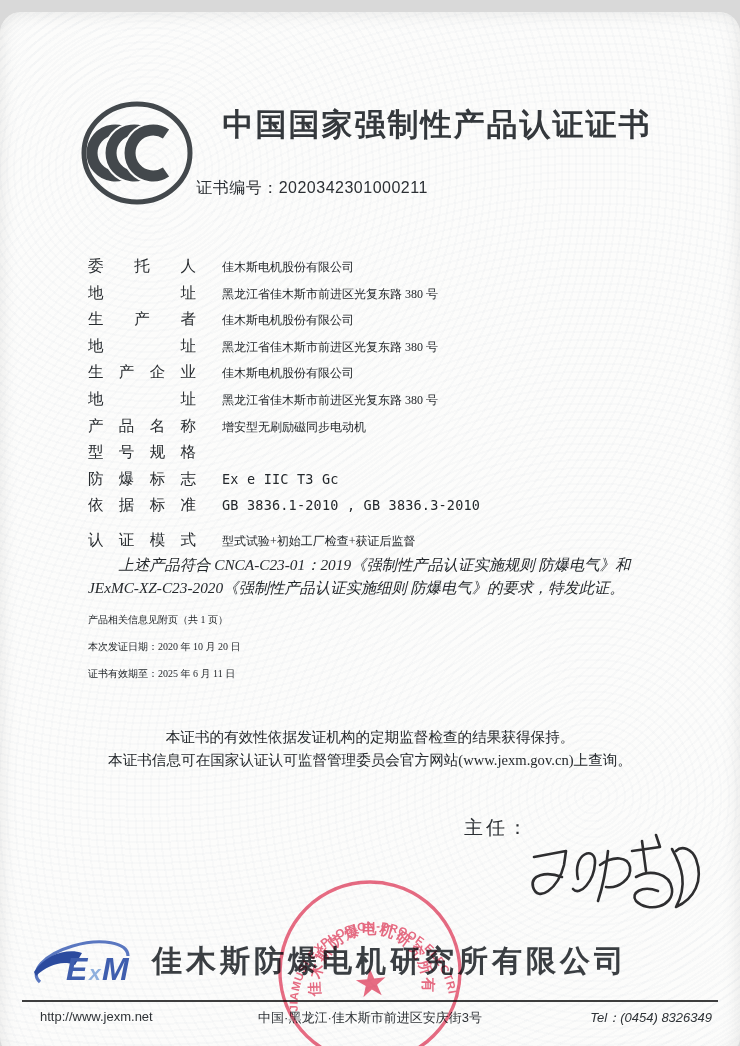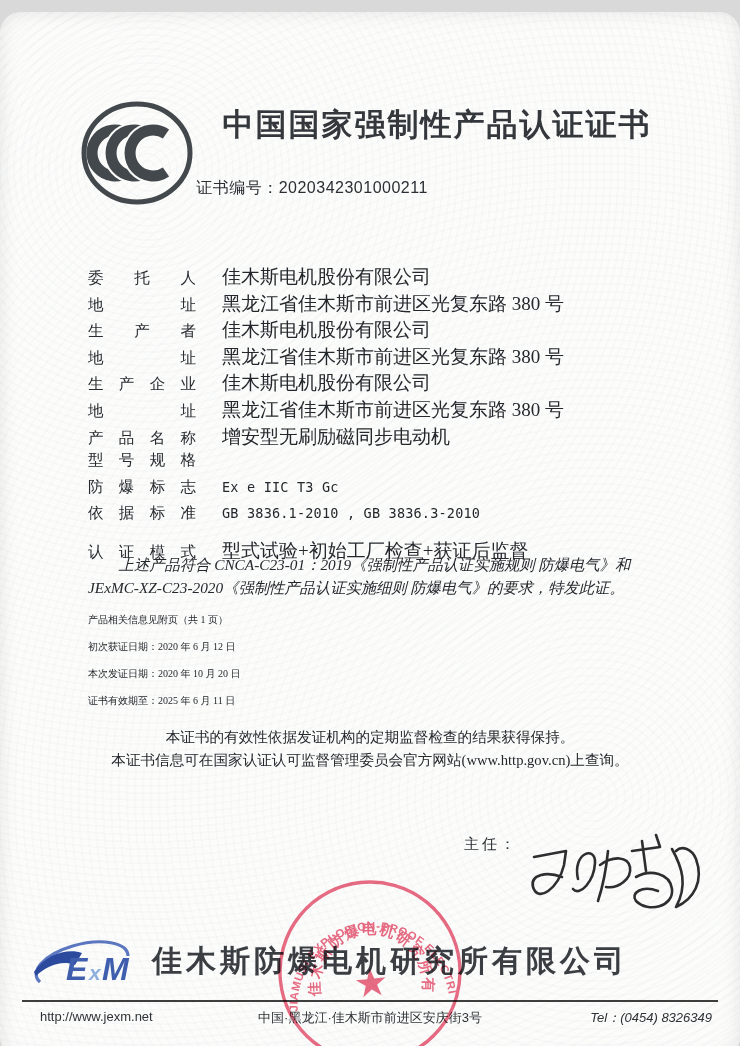--- a/index.html
+++ b/index.html
@@ -22,43 +22,43 @@
   .ccc-logo{position:absolute;left:78px;top:86px;}
   .title{
     position:absolute;left:198px;top:94px;width:478px;margin:0;
     font:bold 31px/1.25 var(--sans);letter-spacing:2px;color:#34383c;text-align:center;
   }
   .cert-no-line{
     position:absolute;left:0;top:166px;width:624px;text-align:center;
     font:16px var(--sans);color:#2b2f33;letter-spacing:.5px;
   }
   
-  .fields{position:absolute;left:88px;top:252px;width:580px;}
+  .fields{position:absolute;left:88px;top:244px;width:580px;}
   .f-row{display:flex;align-items:baseline;height:26.6px;}
   .f-row.gap{margin-top:8px;}
   .f-label{
     display:inline-block;width:108px;flex:0 0 108px;
     font-size:15.5px;color:#272b2f;
     text-align:justify;text-align-last:justify;
   }
-  .f-value{margin-left:26px;font-size:19px;color:#24282c;white-space:pre-wrap;}
+  .f-value{margin-left:26px;font-size:12px;color:#24282c;white-space:pre-wrap;}
   .f-value.mono{font-family:var(--mono);font-size:13.5px;letter-spacing:.2px;}
   
   .statement{position:absolute;left:88px;top:541px;width:574px;margin:0;
     font-size:15.3px;line-height:23px;color:#24282c;font-style:italic;}
   .statement .l1{display:block;text-indent:2em;}
   .statement .l2{display:block;}
   
   .info-lines{position:absolute;left:88px;top:601px;width:580px;}
   .info-lines .i-row{height:27px;font-size:10px;color:#24282c;}
   
   .notes{position:absolute;left:30px;top:714px;width:680px;text-align:center;}
   .notes .n-row{font-size:14.6px;line-height:23px;color:#24282c;}
   
-  .sig-label{position:absolute;left:464px;top:823px;font-size:15px;letter-spacing:3px;color:#2b2f33;}
+  .sig-label{position:absolute;left:464px;top:803px;font-size:19px;letter-spacing:3px;color:#2b2f33;}
   .sig-svg{position:absolute;left:520px;top:815px;}
   
   .issuer-logo{position:absolute;left:28px;top:912px;}
   .issuer-name{
     position:absolute;left:152px;top:929px;margin:0;
     font:bold 30px var(--sans);letter-spacing:4px;color:#3a3e42;
   }
   
   .footer-rule{position:absolute;left:22px;top:988px;width:696px;height:2px;background:#3e3e3e;}
   .footer{position:absolute;left:0;top:997px;width:740px;font-family:var(--sans);font-size:13px;color:#2e3236;}
@@ -134,28 +134,27 @@
       </div>
     </div>
 
   <p class="statement">
     <span class="l1">上述产品符合 CNCA-C23-01：2019《强制性产品认证实施规则 防爆电气》和</span>
     <span class="l2">JExMC-XZ-C23-2020《强制性产品认证实施细则 防爆电气》的要求，特发此证。</span>
   </p>
 
   <div class="info-lines" id="info-lines">
       <div class="i-row">产品相关信息见附页（共 1 页）</div>
-      <div class="i-row">初次获证日期：2020 年 6 月 12 日</div>
       <div class="i-row">本次发证日期：2020 年 10 月 20 日</div>
       <div class="i-row">证书有效期至：2025 年 6 月 11 日</div>
     </div>
 
   <div class="notes" id="notes">
       <div class="n-row">本证书的有效性依据发证机构的定期监督检查的结果获得保持。</div>
-      <div class="n-row">本证书信息可在国家认证认可监督管理委员会官方网站(www.http.gov.cn)上查询。</div>
+      <div class="n-row">本证书信息可在国家认证认可监督管理委员会官方网站(www.jexm.gov.cn)上查询。</div>
     </div>
 
   <div class="sig-label">主任：</div>
   <svg class="sig-svg" width="195" height="100" viewBox="0 0 195 100" aria-hidden="true">
     <g fill="none" stroke="#2e2e30" stroke-width="2.6" stroke-linecap="round" stroke-linejoin="round">
       <path d="M14,30 L46,24 L44,38 C38,62 18,76 13,60 C10,48 26,44 42,50"></path>
       <path d="M58,52 C52,26 76,18 75,36 C74,54 60,70 53,62"></path>
       <path d="M88,24 C86,44 82,62 78,74 M80,38 C94,28 108,30 110,40 C112,52 98,62 86,60"></path>
       <path d="M122,14 L126,44 M112,24 L140,20 L136,8"></path>
       <path d="M116,50 C130,42 150,46 152,62 C154,80 128,86 116,74 C110,66 122,58 138,64"></path>

